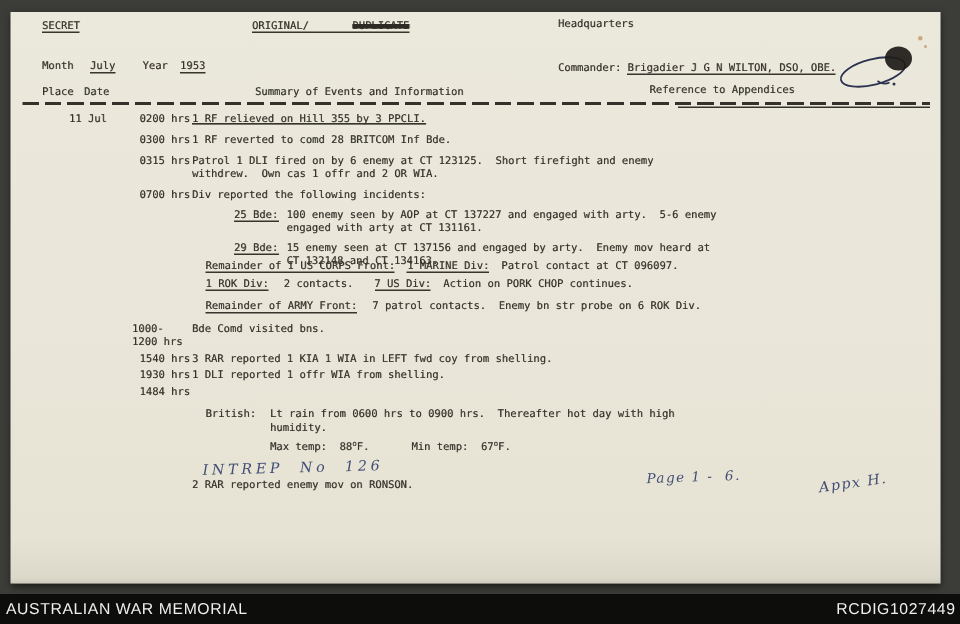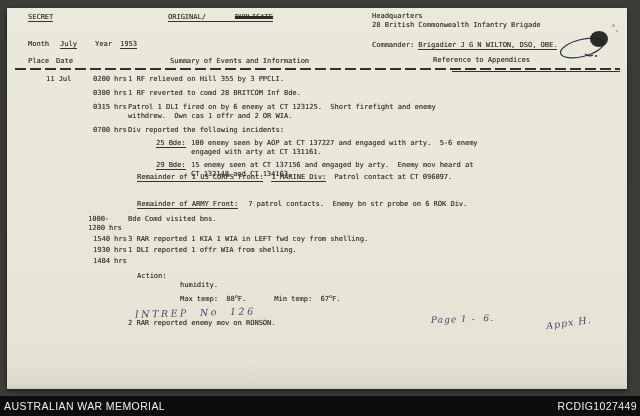--- a/index.html
+++ b/index.html
@@ -34,41 +34,40 @@
 <body>
 
 <div class="stage">
   <div class="paper">
 
     <div class="tw" style="left:21px;top:5px;text-align:right;"><span class="u">SECRET</span></div>
 
     <div class="tw" style="left:161px;top:5px;"><span class="u"><span>ORIGINAL/</span><span class="strike">DUPLICATE</span></span></div>
 
     <div class="tw" style="left:365px;top:4px;">Headquarters</div>
-    <div class="tw" style="left:365px;top:13px;">28 British Commonwealth Infantry Brigade</div>
 
     <div class="tw" style="left:21px;top:32px;">Month</div>
     <div class="tw" style="left:53px;top:32px;"><span class="u">July</span></div>
     <div class="tw" style="left:88px;top:32px;">Year</div>
     <div class="tw" style="left:113px;top:32px;"><span class="u">1953</span></div>
 
     <div class="tw" style="left:365px;top:33px;"><span>Commander: </span><span class="u">Brigadier J G N WILTON, DSO, OBE.</span></div>
 
     <div class="tw" style="left:21px;top:49px;">Place</div>
     <div class="tw" style="left:49px;top:49px;">Date</div>
     <div class="tw" style="left:163px;top:49px;">Summary of Events and Information</div>
     <div class="tw" style="left:426px;top:48px;">Reference to Appendices</div>
 
     <div class="dashrule"></div>
     <div class="solidrule"></div>
 
     <div class="tw" style="left:39px;top:67px;">11 Jul</div>
 
     <div class="tw" style="left:86px;top:67px;">0200 hrs</div>
-    <div class="tw" style="left:121px;top:67px;">1 RF relieved on Hill 355 by 3 PPCLI.</div>
+    <div class="tw" style="left:121px;top:67px;text-decoration:underline;">1 RF relieved on Hill 355 by 3 PPCLI.</div>
 
     <div class="tw" style="left:86px;top:81px;">0300 hrs</div>
     <div class="tw" style="left:121px;top:81px;">1 RF reverted to comd 28 BRITCOM Inf Bde.</div>
 
     <div class="tw" style="left:86px;top:95px;">0315 hrs</div>
     <div class="tw" style="left:121px;top:95px;">Patrol 1 DLI fired on by 6 enemy at CT 123125.  Short firefight and enemy</div>
     <div class="tw" style="left:121px;top:104px;">withdrew.  Own cas 1 offr and 2 OR WIA.</div>
 
     <div class="tw" style="left:86px;top:118px;">0700 hrs</div>
     <div class="tw" style="left:121px;top:118px;">Div reported the following incidents:</div>
@@ -76,37 +75,39 @@
     <div class="tw" style="left:149px;top:131px;"><span class="u">25 Bde:</span></div>
     <div class="tw" style="left:184px;top:131px;">100 enemy seen by AOP at CT 137227 and engaged with arty.  5-6 enemy</div>
     <div class="tw" style="left:184px;top:140px;">engaged with arty at CT 131161.</div>
 
     <div class="tw" style="left:149px;top:153px;"><span class="u">29 Bde:</span></div>
     <div class="tw" style="left:184px;top:153px;">15 enemy seen at CT 137156 and engaged by arty.  Enemy mov heard at</div>
     <div class="tw" style="left:184px;top:162px;">CT 132148 and CT 134163.</div>
 
     <div class="tw" style="left:130px;top:165px;"><span class="u">Remainder of I US CORPS Front:</span><span class="u gap8">1 MARINE Div:</span><span class="gap8">Patrol contact at CT 096097.</span></div>
 
+    <div class="tw" style="left:130px;top:177px;"><span class="u">1 ROK Div:</span><span class="gap10">2 contacts.</span><span class="u gap14">7 US Div:</span><span class="gap8">Action on PORK CHOP continues.</span></div>
 
     <div class="tw" style="left:130px;top:192px;"><span class="u">Remainder of ARMY Front:</span><span class="gap10">7 patrol contacts.  Enemy bn str probe on 6 ROK Div.</span></div>
 
     <div class="tw" style="left:81px;top:207px;">1000-</div>
     <div class="tw" style="left:81px;top:216px;">1200 hrs</div>
     <div class="tw" style="left:121px;top:207px;">Bde Comd visited bns.</div>
 
     <div class="tw" style="left:86px;top:227px;">1540 hrs</div>
     <div class="tw" style="left:121px;top:227px;">3 RAR reported 1 KIA 1 WIA in LEFT fwd coy from shelling.</div>
 
     <div class="tw" style="left:86px;top:238px;">1930 hrs</div>
     <div class="tw" style="left:121px;top:238px;">1 DLI reported 1 offr WIA from shelling.</div>
 
     <div class="tw" style="left:86px;top:249px;">1484 hrs</div>
     <div class="tw" style="left:121px;top:266px;margin-top:45px;">2 RAR reported enemy mov on RONSON.</div>
 
-    <div class="tw" style="left:130px;top:264px;">Action:</div>
+    <div class="tw" style="left:130px;top:264px;">British:</div>
+    <div class="tw" style="left:173px;top:264px;">Lt rain from 0600 hrs to 0900 hrs.  Thereafter hot day with high</div>
     <div class="tw" style="left:173px;top:273px;">humidity.</div>
     <div class="tw" style="left:173px;top:284px;"><span>Max temp:  </span><span>88</span><sup class="deg">o</sup><span>F.</span><span class="gap28">Min temp:  </span><span>67</span><sup class="deg">o</sup><span>F.</span></div>
 
     <div class="hw hw-intrep">INTREP  No  126</div>
     <div class="hw hw-pages">Page 1 -  6.</div>
     <div class="hw hw-appx">Appx H.</div>
 
     <div class="stamp">
       <svg width="62" height="40" viewBox="0 0 62 40">
         <ellipse cx="27" cy="22" rx="22" ry="8.5" fill="none" stroke="#2c3250" stroke-width="1.2" transform="rotate(-14 27 22)"></ellipse>

